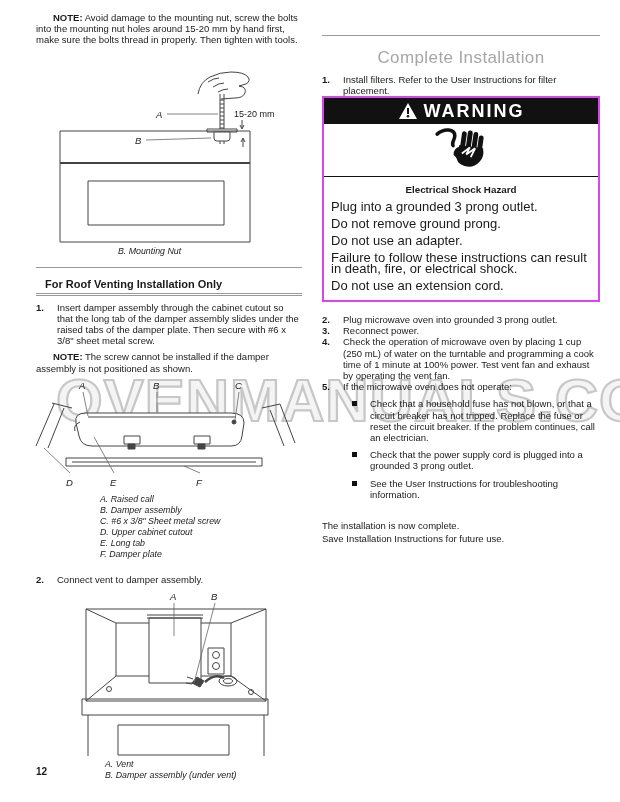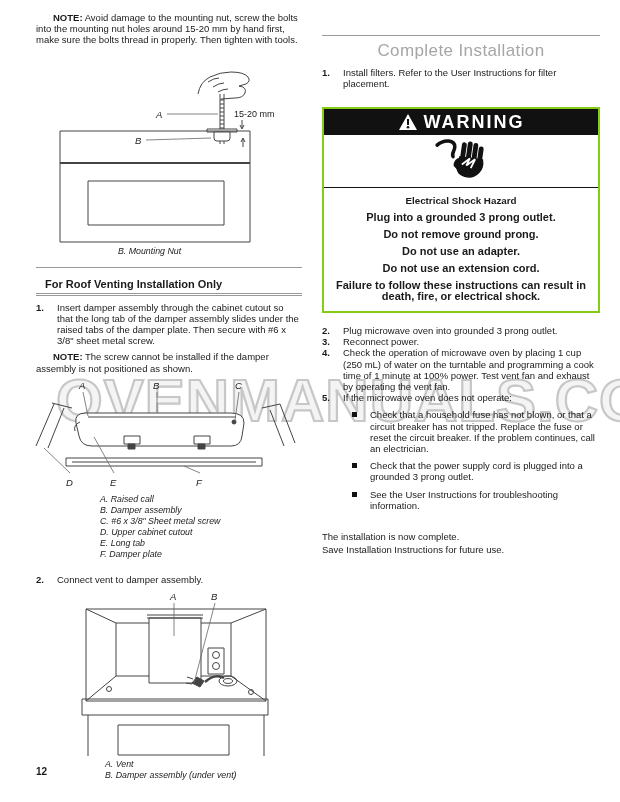--- a/index.html
+++ b/index.html
@@ -34,33 +34,33 @@
   .step .body{flex:1;}
 
   .list{margin-top:12px;}
   .list .step{margin-top:0;}
   .bullets{margin-top:6px;}
   .bullet{display:flex;margin:6px 0 0 30px;}
   .bullet .sq{flex:0 0 5px;width:5px;height:5px;background:#111;margin:3px 13px 0 0;}
   .closing{margin-top:2px;}
 
   
-  .r-head{margin-top:5px;text-align:center;font-size:17px;letter-spacing:.4px;
+  .r-head{margin-top:12px;text-align:center;font-size:17px;letter-spacing:.4px;
     color:#a6a6a6;font-weight:400;}
 
   
-  .warnbox{margin-top:18px;border:2px solid #84cc16;background:#fff;}
+  .warnbox{margin-top:0;border:2px solid #d946ef;background:#fff;}
   .warnbox .hdr{background:#111;color:#fff;height:26px;display:flex;align-items:center;
     justify-content:center;gap:6px;}
   .warnbox .hdr .wtxt{font-size:18px;font-weight:bold;letter-spacing:2px;}
   .warnbox .iconarea{height:52px;display:flex;align-items:center;justify-content:center;
     border-bottom:1.5px solid #111;}
   .warnbox .body{padding:5px 7px 8px 7px;}
   .warnbox .hz{font-weight:bold;font-size:9.8px;text-align:center;margin:2px 0 4px 0;}
-  .warnbox .wl{font-weight:bold;font-size:11px;line-height:11.5px;margin-top:5.5px;text-align:center;}
+  .warnbox .wl{font-weight:normal;font-size:13px;line-height:11.5px;margin-top:5.5px;}
 
   .pagenum{position:absolute;left:36px;top:766px;font-size:10px;font-weight:bold;z-index:1;}
 
   .fig line,.fig path,.fig rect,.fig ellipse,.fig polyline{vector-effect:non-scaling-stroke;}
   .lb{font:italic 9.5px "Liberation Sans",sans-serif;fill:#222;}
   .dim{font:9px "Liberation Sans",sans-serif;fill:#222;}
 </style>
 </head>
 <body>
 
@@ -249,22 +249,22 @@
             <path d="M33 24 q-7 2 -6 10 l5 4 q0 -9 5 -12 z"></path>
           </g>
           <path d="M36 30 l9 -7 -4 8 10 -7 -5 10" stroke="#fff" stroke-width="2" fill="none"></path>
         </svg>
       </div>
       <div class="body">
         <div class="hz">Electrical Shock Hazard</div>
         <div class="wl">Plug into a grounded 3 prong outlet.</div>
         <div class="wl">Do not remove ground prong.</div>
         <div class="wl">Do not use an adapter.</div>
+        <div class="wl">Failure to follow these instructions can result in death, fire, or electrical shock.</div>
         <div class="wl">Do not use an extension cord.</div>
-        <div class="wl">Failure to follow these instructions can result in death, fire, or electrical shock.</div>
       </div>
     </div>
 
     <div class="list">
       <div class="step">
         <div class="num">2.</div>
         <div class="body txt">Plug microwave oven into grounded 3 prong outlet.</div>
       </div>
       <div class="step">
         <div class="num">3.</div>

